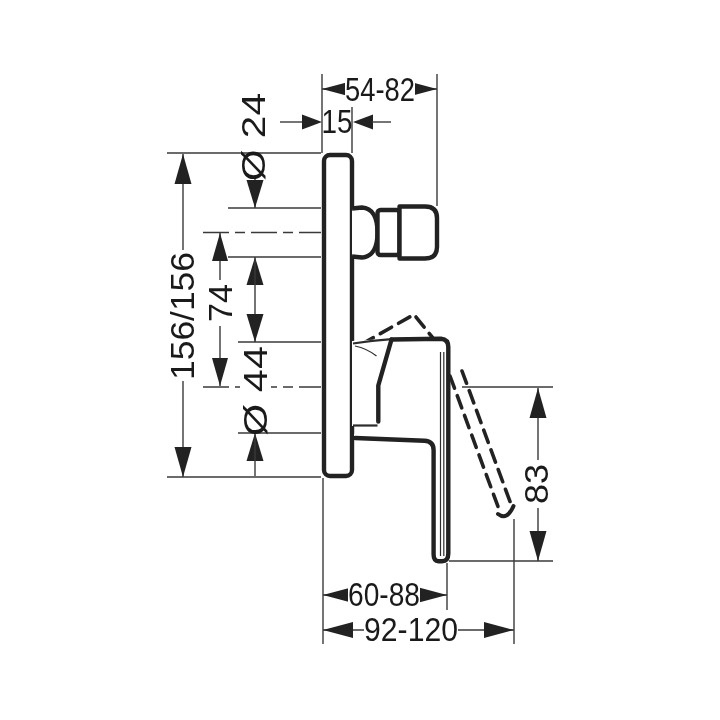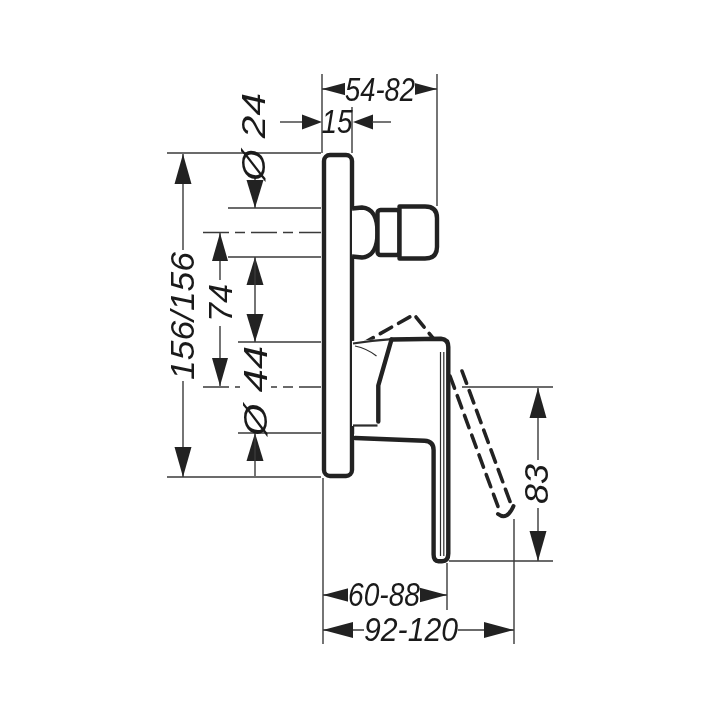--- a/index.html
+++ b/index.html
@@ -1,17 +1,17 @@
 <!DOCTYPE html>
 <html><head>
 <meta charset="utf-8">
 <style>
   html,body{margin:0;padding:0;background:#ffffff;}
   body{width:720px;height:720px;font-family:"Liberation Sans",sans-serif;}
-  .stage{position:relative;width:720px;height:720px;background:#fff;overflow:hidden;font-style:italic;}
+  .stage{position:relative;width:720px;height:720px;background:#fff;overflow:hidden;}
   svg{display:block;}
   .thin{stroke:#3a3a3a;stroke-width:1.4;fill:none;}
   .thin2{stroke:#2c2c2c;stroke-width:2.2;fill:none;}
   .hair{stroke:#2c2c2c;stroke-width:1.2;fill:none;}
   .cline{stroke:#3a3a3a;stroke-width:1.3;fill:none;stroke-dasharray:26 6 10 6;}
   .thick{stroke:#222222;stroke-width:4.4;fill:none;stroke-linejoin:round;stroke-linecap:round;}
   .thickfill{stroke:#222222;stroke-width:4.4;fill:#ffffff;stroke-linejoin:round;}
   .wfill{fill:#ffffff;stroke:none;}
   .dash{stroke:#222222;stroke-width:3.6;fill:none;stroke-dasharray:13 8;stroke-linecap:round;}
   .dashsolid{stroke:#222222;stroke-width:4;fill:none;stroke-linecap:round;}

